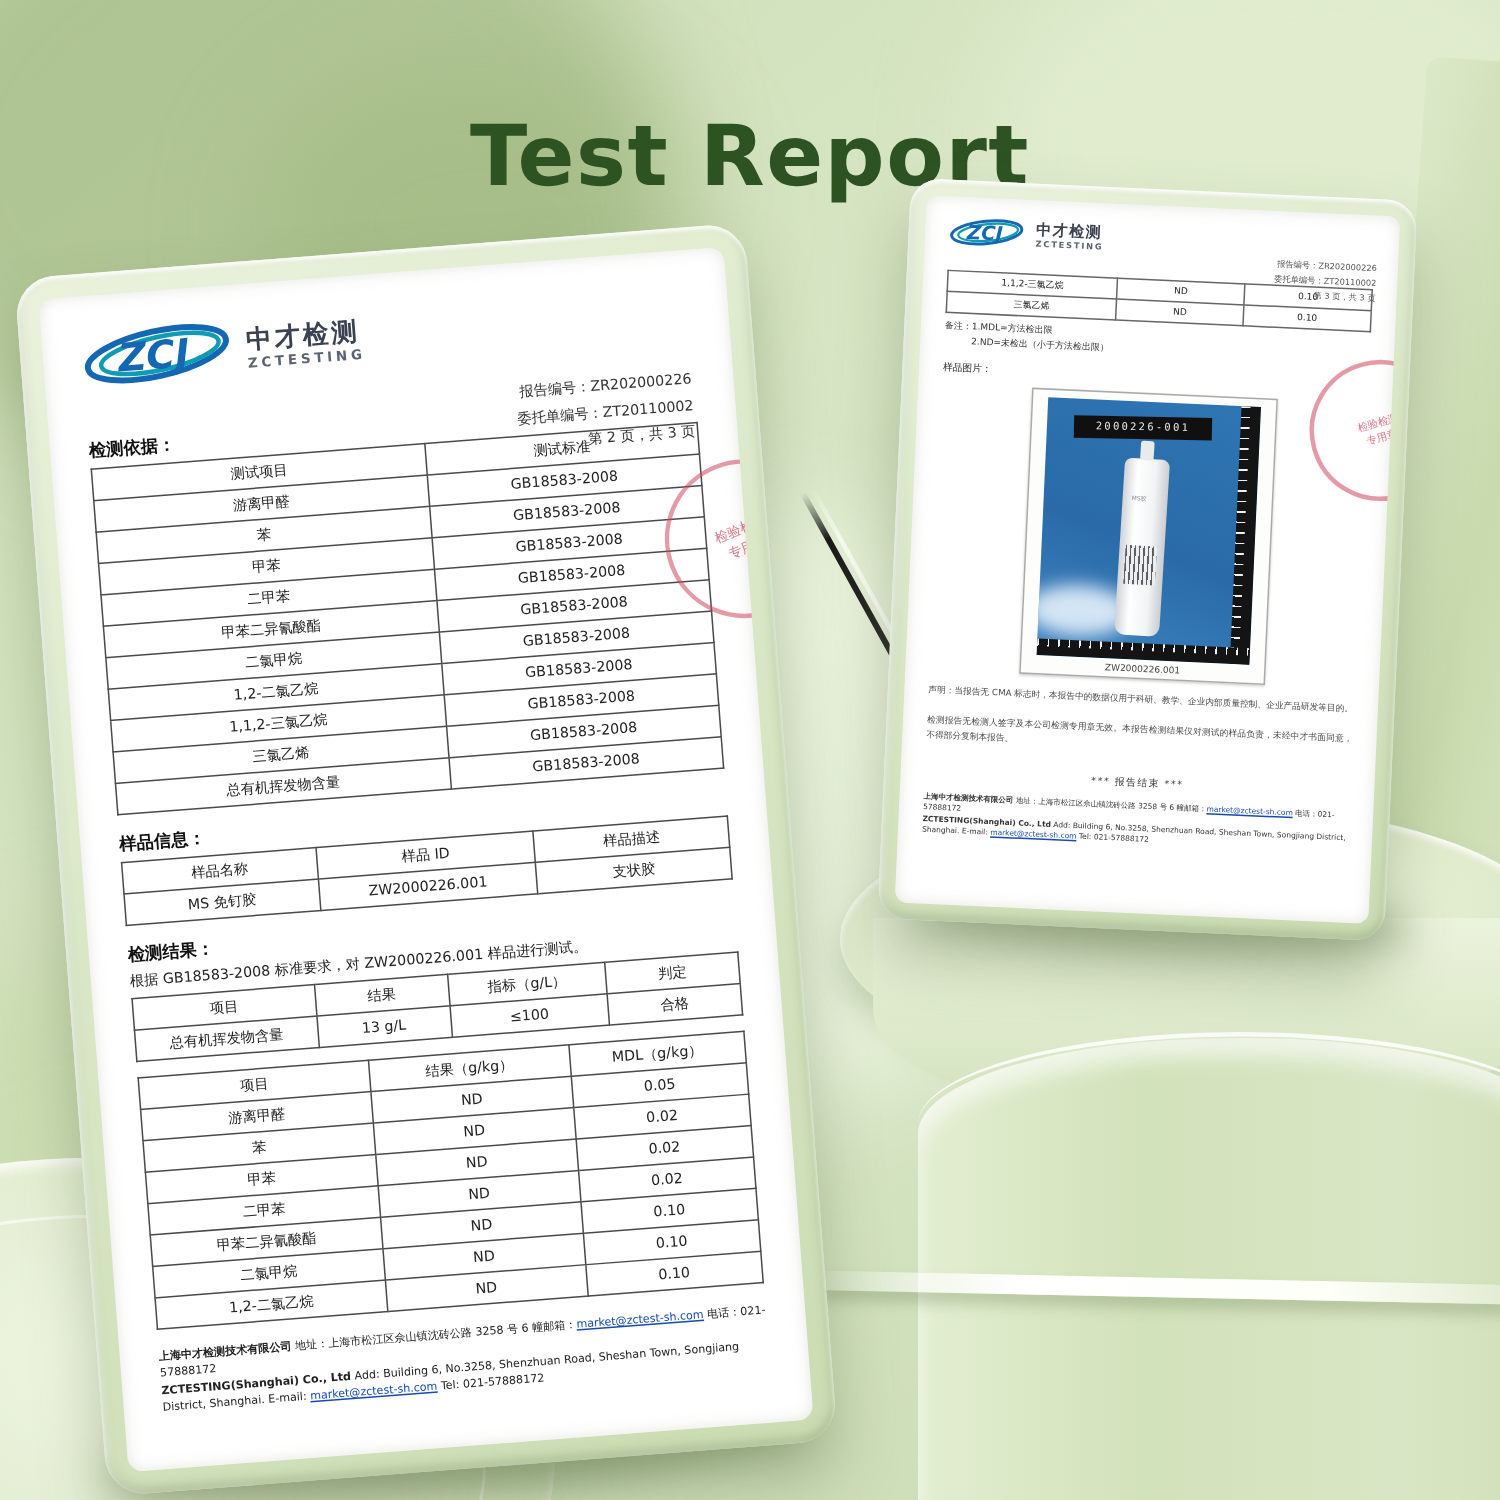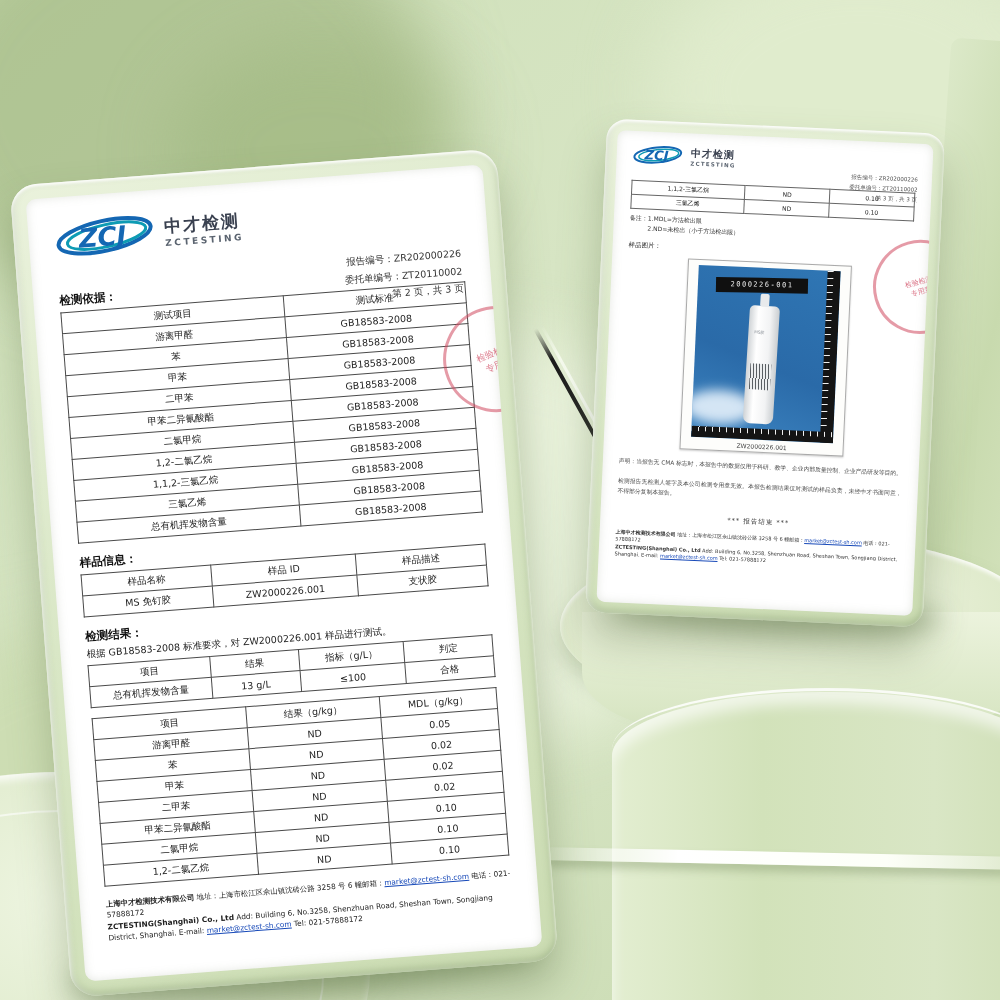--- a/index.html
+++ b/index.html
@@ -149,20 +149,21 @@
   <div class="podium-base"></div>
   <div class="podium-rim"></div>
   <div class="disc-left"></div>
   <div class="disc-left-ring"></div>
   <div class="streak"></div>
   <div class="stand-line"></div>
   <div class="stand-line-hl"></div>
   <div class="shadow-doc sl"></div>
   <div class="shadow-doc sr"></div>
 
+  <div class="title">Test Report</div>
 
   <div class="glass doc-right">
     <div class="paper">
       <div class="p3">
         <div class="logo-row">
           <svg width="52" height="20" viewBox="0 0 104 40">
             <ellipse cx="50" cy="20" rx="47" ry="15" fill="none" stroke="#1467b3" stroke-width="4" transform="rotate(-8 50 20)"></ellipse>
             <ellipse cx="52" cy="20" rx="40" ry="11" fill="none" stroke="#0e9bb4" stroke-width="3" transform="rotate(-8 52 20)"></ellipse>
             <text x="24" y="30" font-size="26" font-weight="bold" font-style="italic" fill="#1467b3">ZCJ</text>
           </svg>

